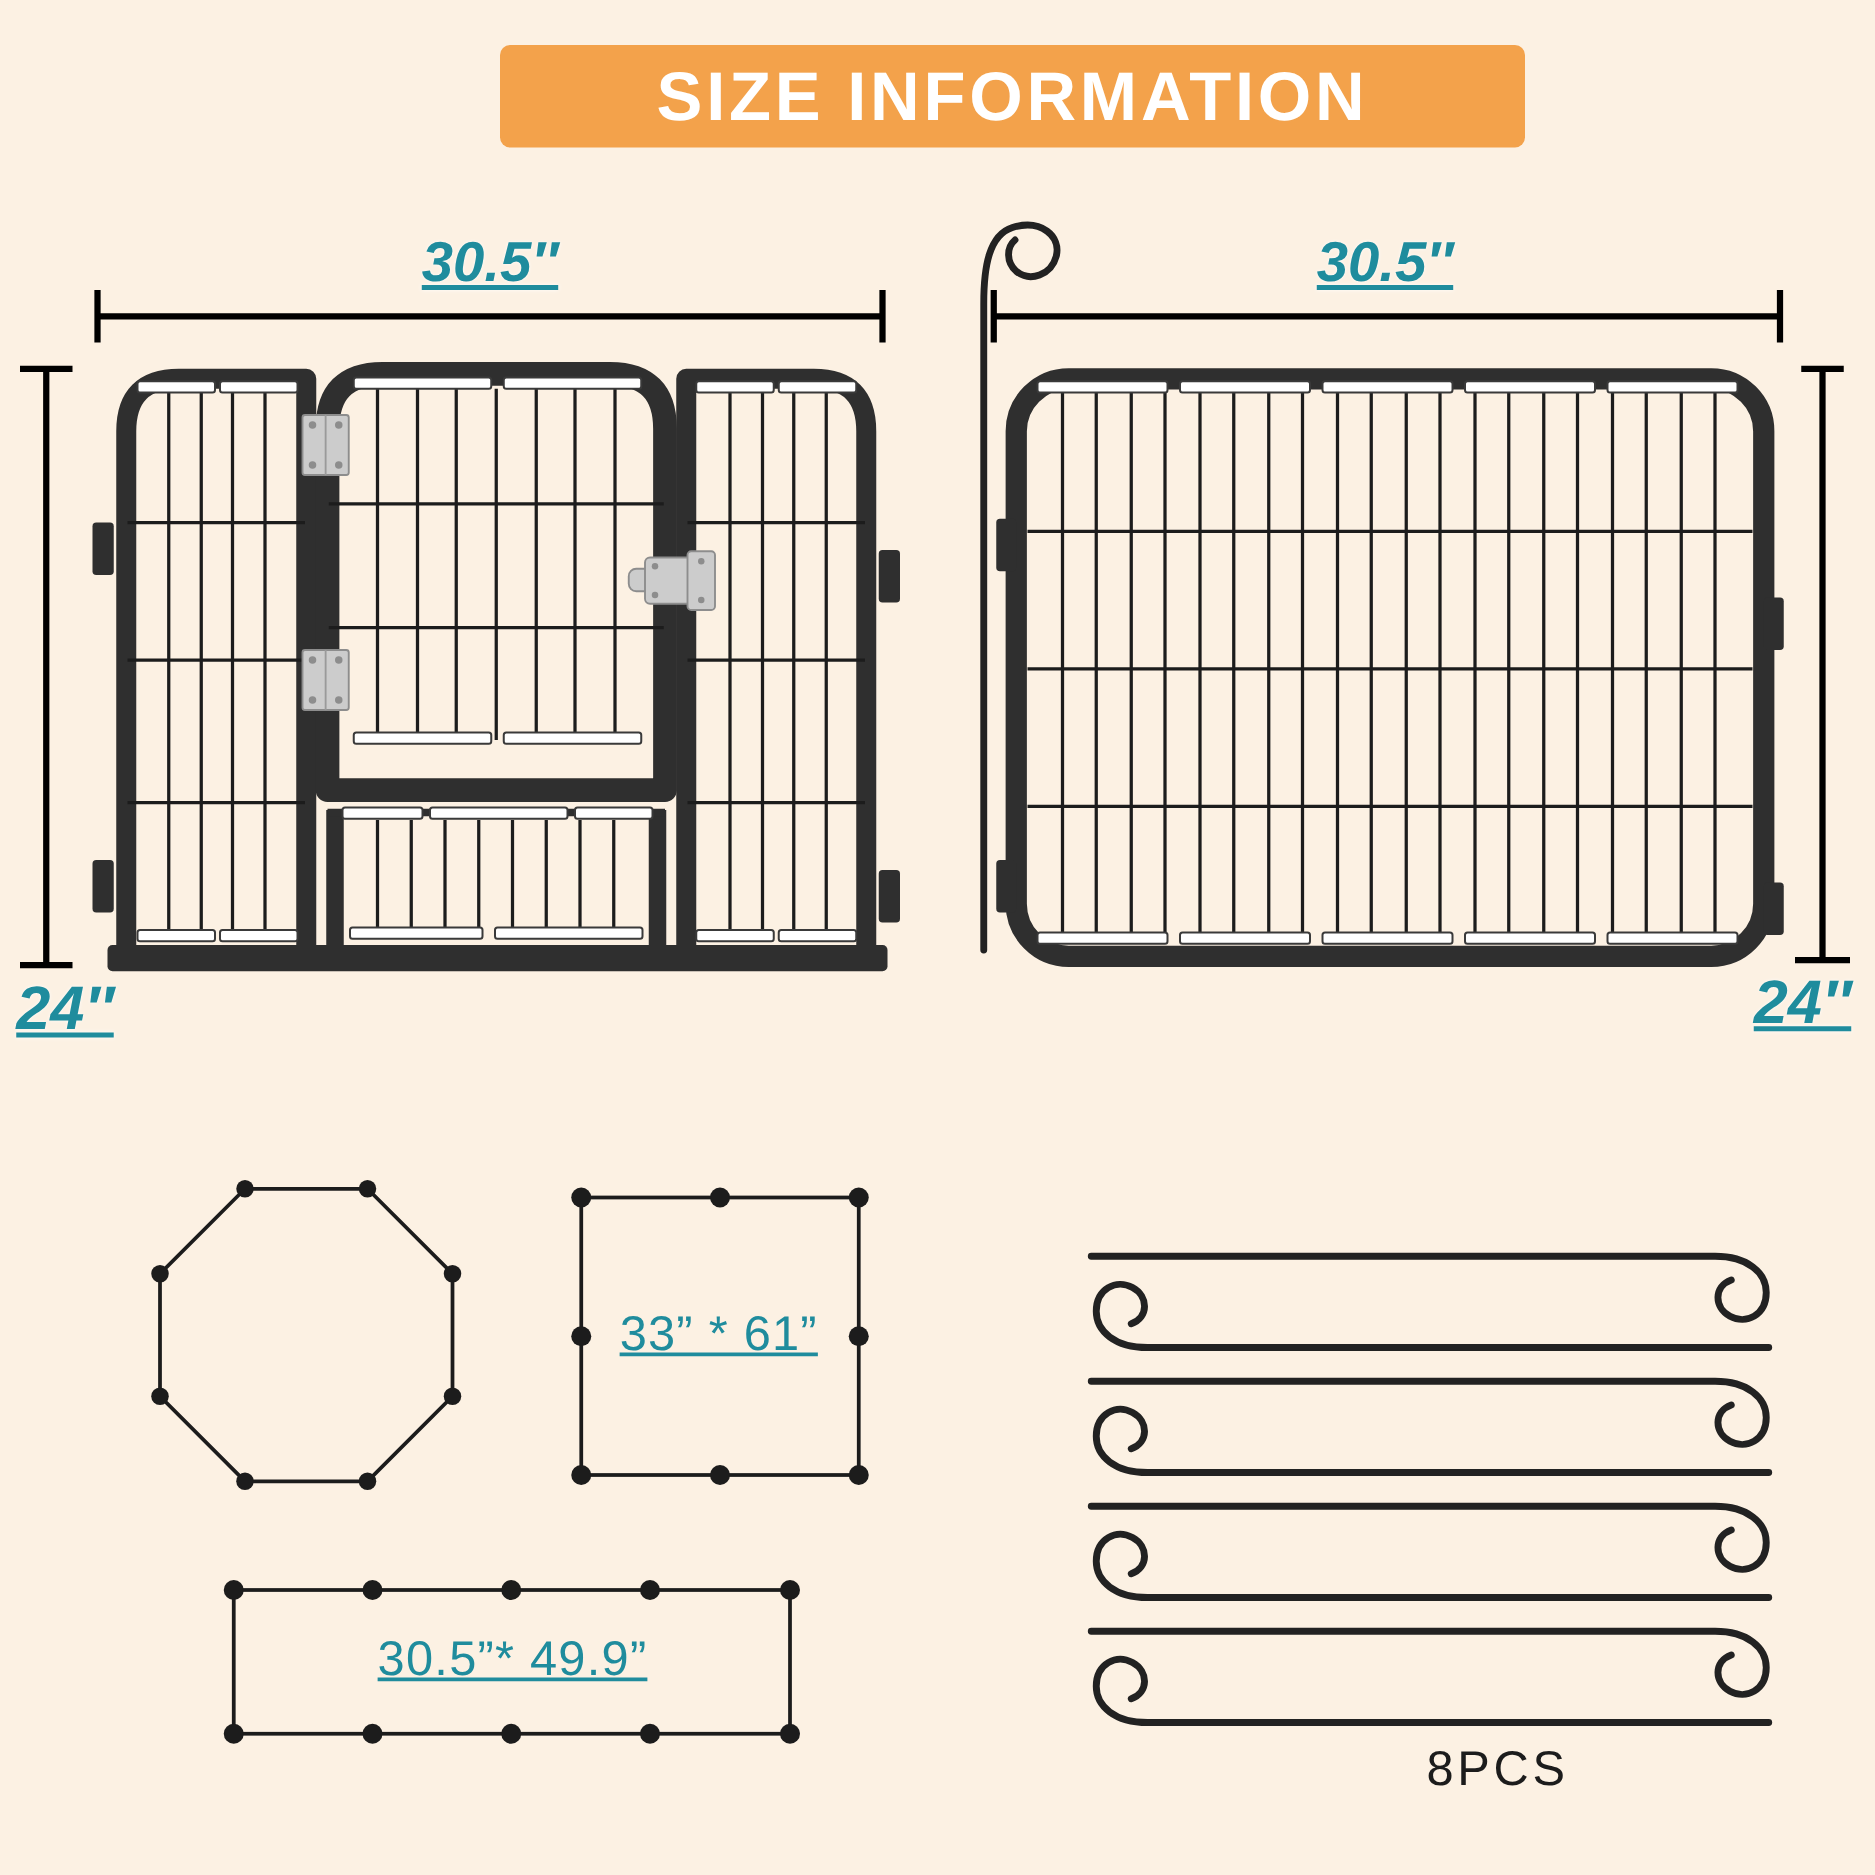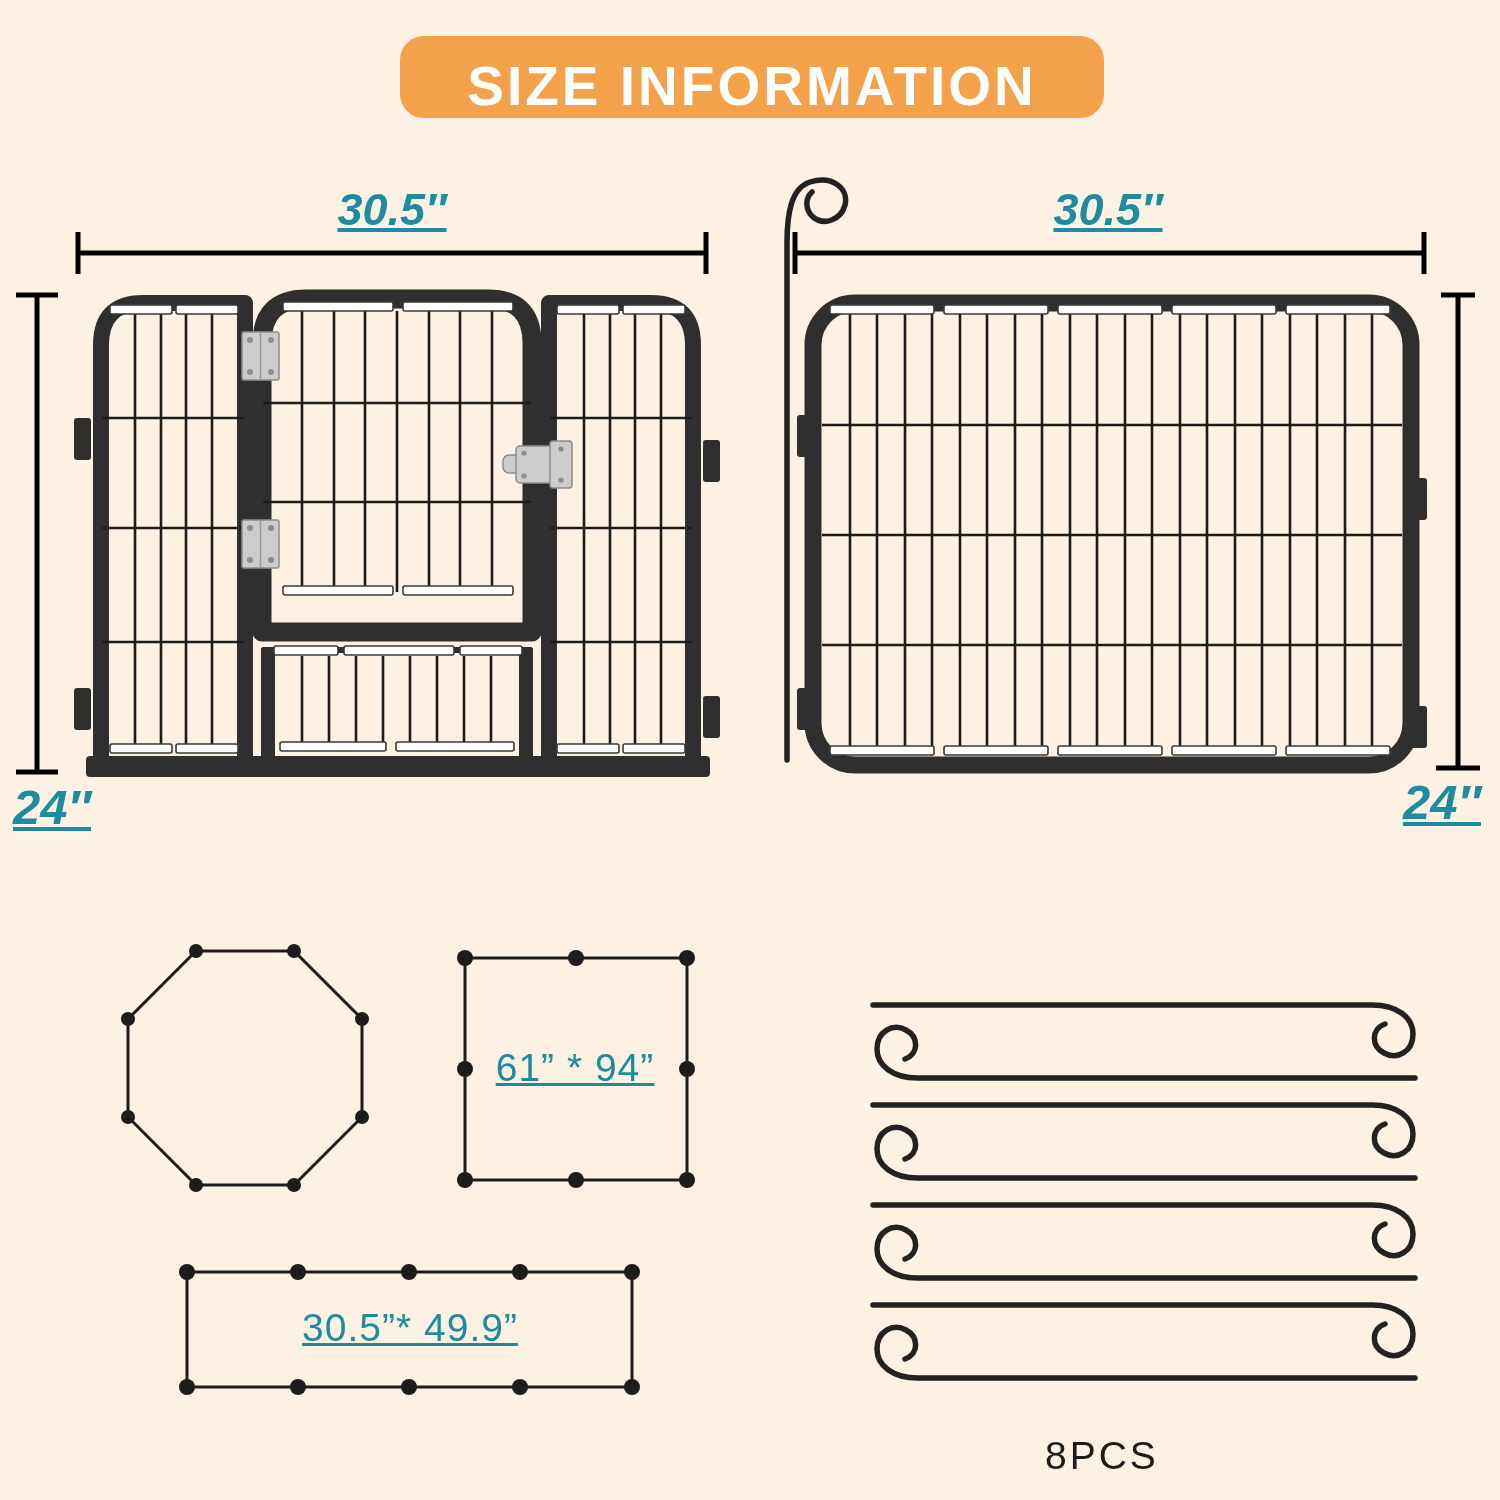--- a/index.html
+++ b/index.html
@@ -5,36 +5,36 @@
   :root{
     --background:#FCF1E3; --banner-bg:#F3A24B; --banner-text:#FFFFFF;
     --accent-teal:#1F8C9D; --frame-dark:#2F2F2F; --line-black:#1C1C1C;
     --hardware-silver:#CCCCCC;
   }
   html,body{margin:0;padding:0;}
   body{font-family:"Liberation Sans",sans-serif;}
   .canvas{position:relative;width:1500px;height:1500px;background:var(--background);overflow:hidden;}
   .art{position:absolute;left:0;top:0;width:1500px;height:1500px;}
 
-  .banner{position:absolute;left:400px;top:36px;width:704px;height:82px;
-    background:var(--banner-bg);border-radius:24px;display:flex;align-items:flex-end;justify-content:center;}
+  .banner{position:absolute;left:400px;top:36px;width:820px;height:82px;
+    background:var(--banner-bg);border-radius:8px;display:flex;align-items:center;justify-content:center;}
   .banner span{color:var(--banner-text);font-size:55px;font-weight:bold;letter-spacing:3px;}
 
   .lbl{position:absolute;color:var(--accent-teal);text-align:center;white-space:nowrap;text-decoration:underline;}
   .dim-lbl{font-weight:bold;font-style:italic;text-shadow:0 0 3px rgba(255,255,255,.85);}
   .w1{left:242px;top:184px;width:300px;font-size:45px;}
   .w2{left:958px;top:184px;width:300px;font-size:45px;}
   .h1{left:0px;top:779px;width:104px;font-size:49px;}
   .h2{left:1386px;top:774px;width:112px;font-size:49px;}
   .cfg-lbl{font-weight:400;letter-spacing:1px;}
   .oct-lbl{left:143px;top:1040px;width:204px;font-size:45px;}
   .sq-lbl{left:448px;top:1046px;width:254px;font-size:39px;}
   .rect-lbl{left:253px;top:1306px;width:314px;font-size:39px;}
-  .pcs-lbl{position:absolute;left:1045px;top:1394px;width:210px;text-align:left;
-    color:var(--line-black);font-size:39px;letter-spacing:3px;margin-top:40px;}
+  .pcs-lbl{position:absolute;left:1045px;top:1394px;width:210px;text-align:right;
+    color:var(--line-black);font-size:39px;letter-spacing:3px;}
 
   
   .dim line{stroke:#000;stroke-width:5;stroke-linecap:butt;}
   .frame{fill:none;stroke:var(--frame-dark);stroke-width:16;stroke-linejoin:round;}
   .frame18{fill:none;stroke:var(--frame-dark);stroke-width:19;stroke-linejoin:round;}
   .frame17{fill:none;stroke:var(--frame-dark);stroke-width:17;}
   .frame14{fill:none;stroke:var(--frame-dark);stroke-width:14;}
   .framefill{fill:var(--frame-dark);stroke:none;}
   .bar{stroke:var(--line-black);stroke-width:2.6;}
   .wire{stroke:var(--line-black);stroke-width:2.6;}
@@ -271,17 +271,17 @@
 
   <div class="banner">
     <span>SIZE INFORMATION</span>
   </div>
 
   <div class="lbl dim-lbl w1">30.5″</div>
   <div class="lbl dim-lbl w2">30.5″</div>
   <div class="lbl dim-lbl h1">24″</div>
   <div class="lbl dim-lbl h2">24″</div>
 
-  <div class="lbl cfg-lbl sq-lbl">61” * 94”</div>
+  <div class="lbl cfg-lbl sq-lbl">33” * 61”</div>
   <div class="lbl cfg-lbl rect-lbl">30.5”* 49.9”</div>
 
   <div class="pcs-lbl">8PCS</div>
 </div>
 
 </body></html>

